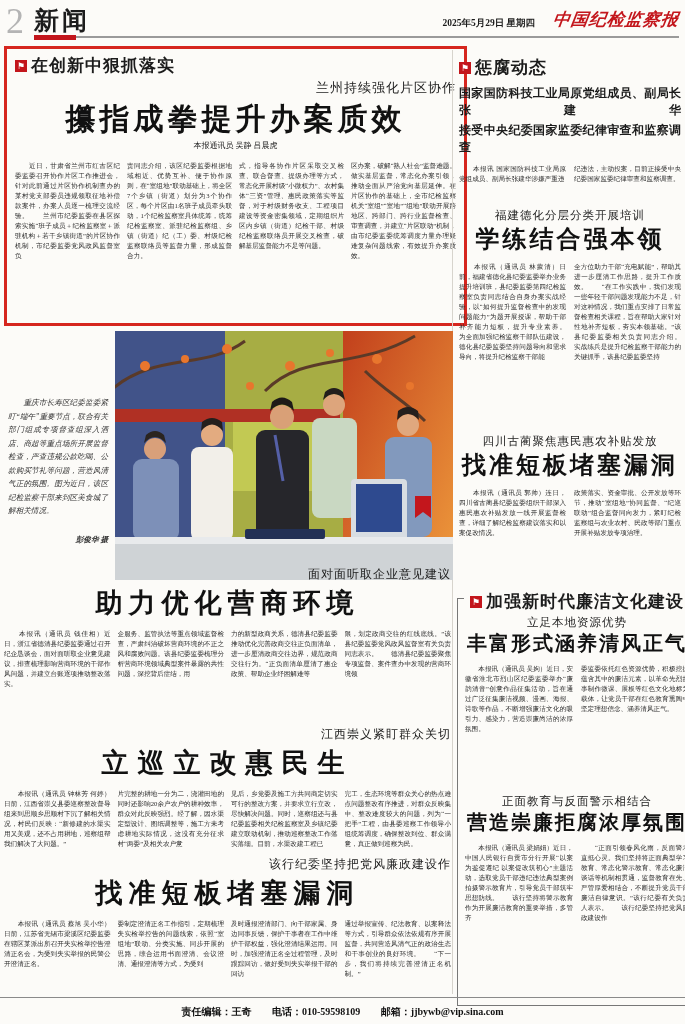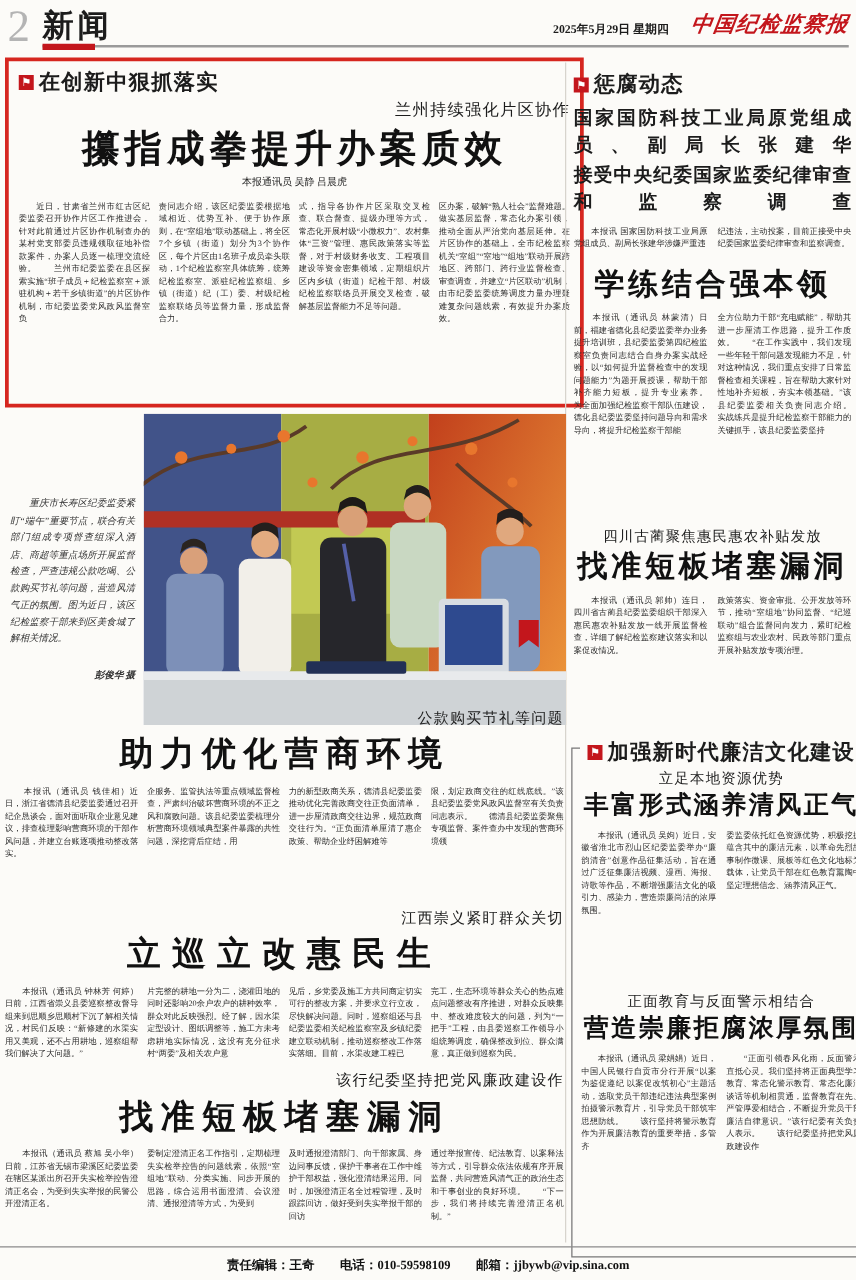--- a/index.html
+++ b/index.html
@@ -35,21 +35,21 @@
   .caption{position:absolute;left:8px;top:396px;width:100px;font-size:7.6px;line-height:1.78;
            font-style:italic;text-align:justify;color:#333;}
   .credit{text-align:right;font-style:italic;font-weight:bold;margin-top:15px;}
   .photo{position:absolute;left:115px;top:331px;width:338px;height:249px;display:block;}
   
   .lart{position:absolute;left:4px;width:447px;}
   .lart .hl{font-size:27px;letter-spacing:6px;margin-top:2px;}
   .lart .cols{margin-top:8px;}
   
   .rcol{position:absolute;left:459px;top:56px;width:222px;}
-  .probe-hl{font-size:15px;font-weight:bold;line-height:1.45;text-align:justify;text-align-last:justify;margin-top:6px;}
+  .probe-hl{font-size:12px;font-weight:bold;line-height:1.45;text-align:justify;text-align-last:justify;margin-top:6px;}
   .r-kicker{text-align:center;font-size:11.5px;margin-top:14px;letter-spacing:1px;}
   .r-hl{text-align:center;font-weight:bold;font-size:24px;letter-spacing:3px;color:#111;}
   .r-cols{display:flex;gap:8px;margin-top:7px;}
   .r-cols .col{font-size:6.6px;}
   
   .cbox{position:absolute;left:457px;top:598px;width:224px;height:396px;border:1px solid #777;padding:10px 7px 0;}
   .cbox-tag{position:absolute;top:-9px;left:50%;transform:translateX(-50%);background:#fcfbf8;
             padding:0 6px;white-space:nowrap;}
   .cbox .r-kicker{margin-top:6px;}
   .cbox .r-hl{font-size:20px;letter-spacing:2px;}
@@ -145,21 +145,21 @@
     </g>
     <rect x="236" y="148" width="56" height="62" rx="4" fill="#d8dde2"></rect>
     <rect x="241" y="153" width="46" height="48" fill="#2e4a8f"></rect>
     <path d="M300 165 l16 0 0 22 -8 -6 -8 6 z" fill="#c3161c"></path>
     <rect x="0" y="212" width="338" height="37" fill="#cfd3d6"></rect>
     <rect x="0" y="206" width="338" height="7" fill="#e8eaec"></rect>
     <rect x="130" y="198" width="80" height="10" rx="2" fill="#223055"></rect>
   </svg>
 
   <div class="lart" style="top:566px;">
-    <div class="kicker">公款购买节礼等问题</div>
+    <div class="kicker">面对面听取企业意见建议</div>
     <div class="hl" style="font-size:27px;letter-spacing:6px;">助力优化营商环境</div>
     <div class="cols" style="height:88px;">
       <div class="col">　　本报讯（通讯员 钱佳相）近日，浙江省德清县纪委监委通过召开纪企恳谈会，面对面听取企业意见建议，排查梳理影响营商环境的干部作风问题，并建立台账逐项推动整改落实。</div>
       <div class="col">企服务、监管执法等重点领域监督检查，严肃纠治破坏营商环境的不正之风和腐败问题。该县纪委监委梳理分析营商环境领域典型案件暴露的共性问题，深挖背后症结，用</div>
       <div class="col">力的新型政商关系，德清县纪委监委推动优化完善政商交往正负面清单，进一步厘清政商交往边界，规范政商交往行为。“正负面清单厘清了惠企政策、帮助企业纾困解难等</div>
       <div class="col">限，划定政商交往的红线底线。”该县纪委监委党风政风监督室有关负责同志表示。　　德清县纪委监委聚焦专项监督、案件查办中发现的营商环境领</div>
     </div>
   </div>
 
   <div class="lart" style="top:726px;">
@@ -189,20 +189,21 @@
       <span class="flag">⚑</span>
       <span class="taglabel">惩腐动态</span>
     </div>
     <div class="probe-hl">国家国防科技工业局原党组成员、副局长张建华</div>
     <div class="probe-hl" style="margin-top:2px;">接受中央纪委国家监委纪律审查和监察调查</div>
     <div class="r-cols" style="height:30px;">
       <div class="col">　　本报讯 国家国防科技工业局原党组成员、副局长张建华涉嫌严重违</div>
       <div class="col">纪违法，主动投案，目前正接受中央纪委国家监委纪律审查和监察调查。</div>
     </div>
 
+    <div class="r-kicker">福建德化分层分类开展培训</div>
     <div class="r-hl">学练结合强本领</div>
     <div class="r-cols" style="height:158px;">
       <div class="col">　　本报讯（通讯员 林蒙清）日前，福建省德化县纪委监委举办业务提升培训班，县纪委监委第四纪检监察室负责同志结合自身办案实战经验，以“如何提升监督检查中的发现问题能力”为题开展授课，帮助干部补齐能力短板，提升专业素养。　　为全面加强纪检监察干部队伍建设，德化县纪委监委坚持问题导向和需求导向，将提升纪检监察干部能</div>
       <div class="col">全方位助力干部“充电赋能”，帮助其进一步厘清工作思路，提升工作质效。　　“在工作实践中，我们发现一些年轻干部问题发现能力不足，针对这种情况，我们重点安排了日常监督检查相关课程，旨在帮助大家针对性地补齐短板，夯实本领基础。”该县纪委监委相关负责同志介绍。　　实战练兵是提升纪检监察干部能力的关键抓手，该县纪委监委坚持</div>
     </div>
 
     <div class="r-kicker">四川古蔺聚焦惠民惠农补贴发放</div>
     <div class="r-hl">找准短板堵塞漏洞</div>
     <div class="r-cols" style="height:126px;">
       <div class="col">　　本报讯（通讯员 郭帅）连日，四川省古蔺县纪委监委组织干部深入惠民惠农补贴发放一线开展监督检查，详细了解纪检监察建议落实和以案促改情况。</div>

